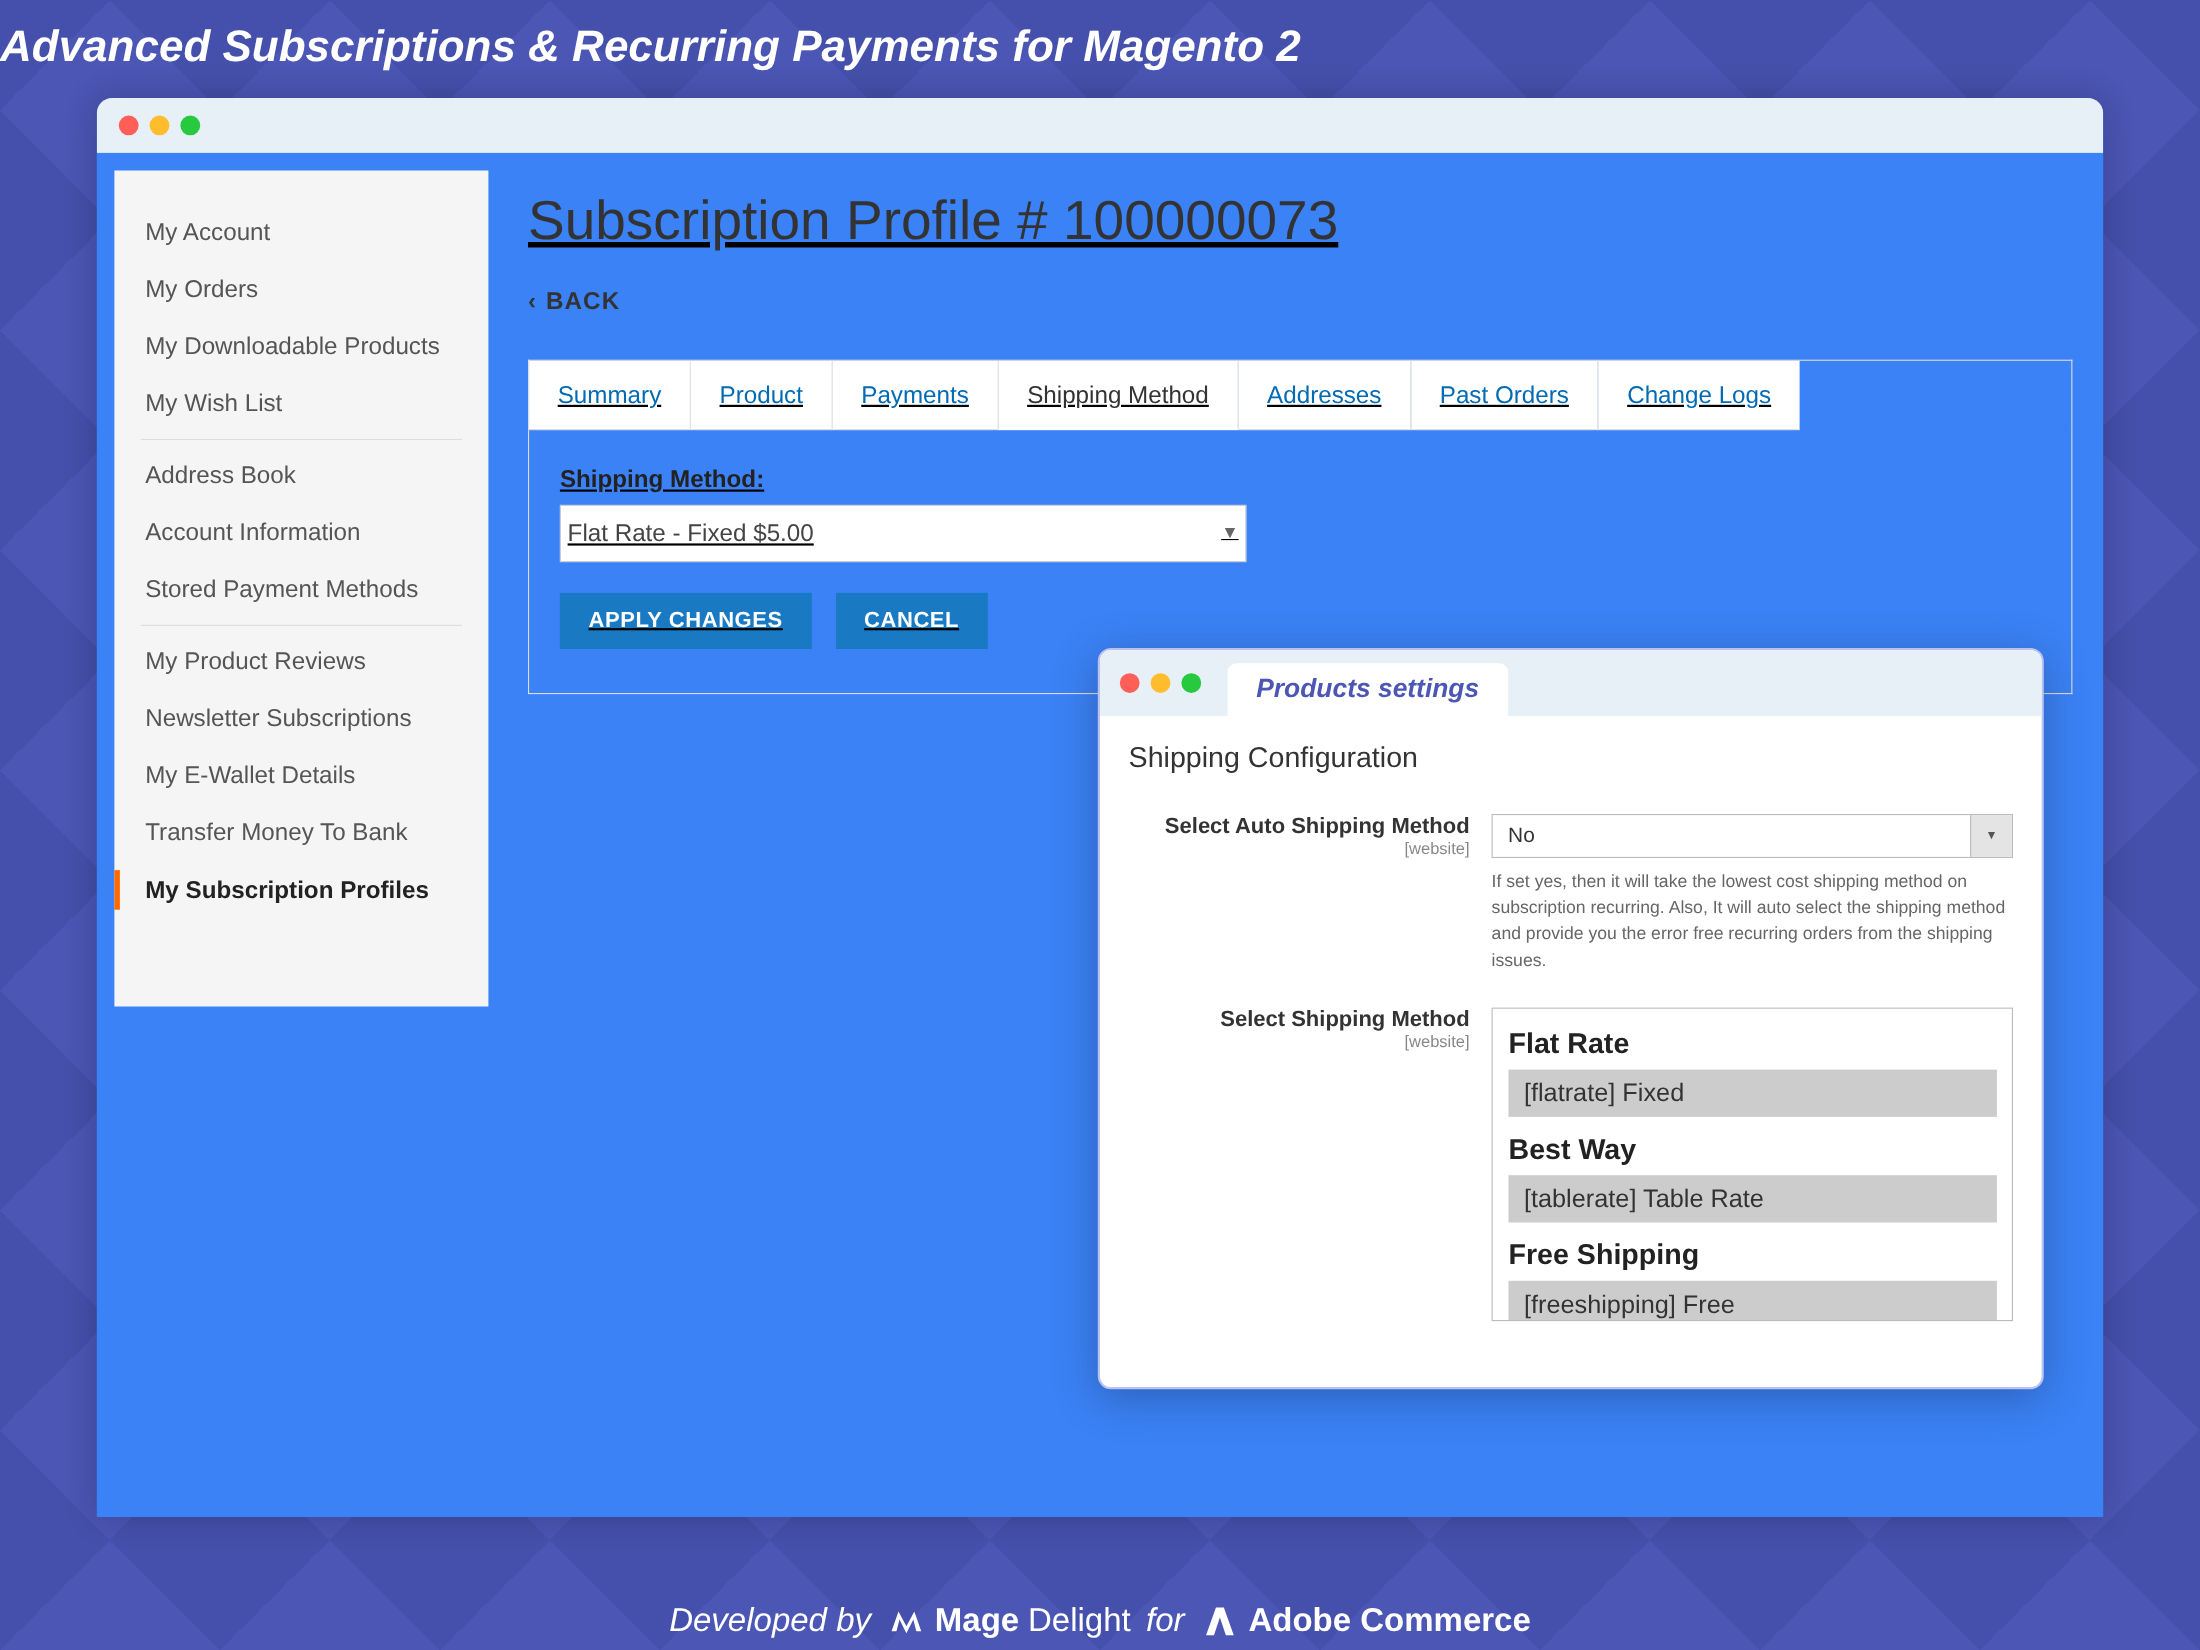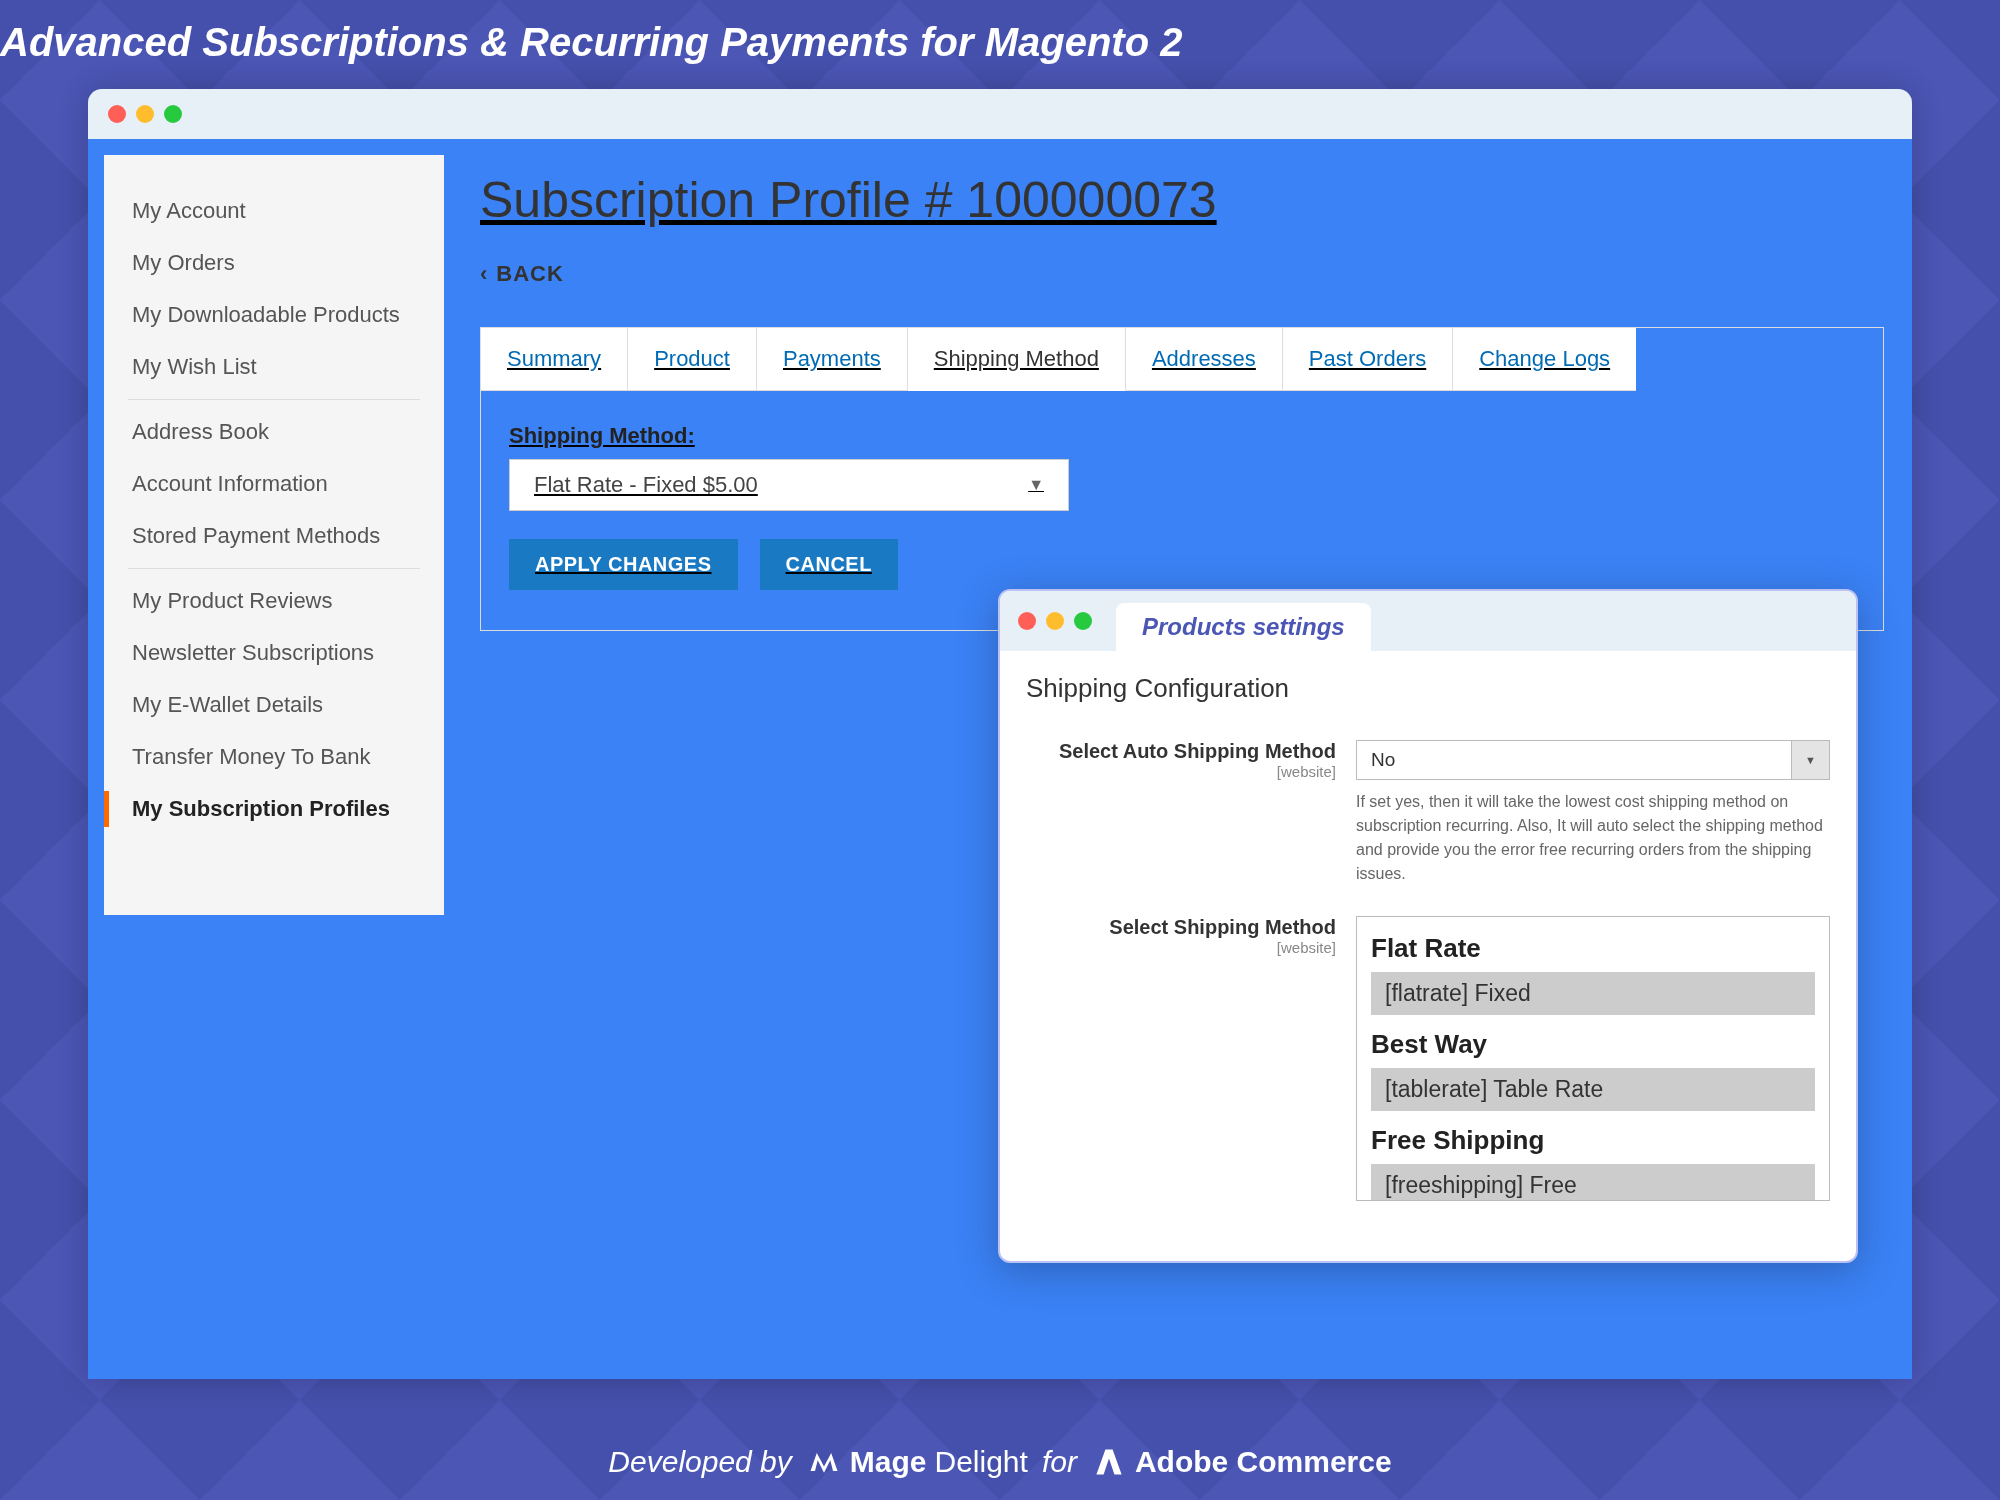--- a/index.html
+++ b/index.html
@@ -135,24 +135,24 @@
   padding: 32px 28px 40px 28px;
 }
 .field-label {
   font-weight: 700;
   font-size: 22px;
   color: #222;
   margin-bottom: 10px;
 }
 .select-wrap {
   position: relative;
-  width: 560px;
+  width: 624px;
   border: 1px solid #ccc;
   background: #fff;
-  padding: 12px 24px;
+  padding: 12px 6px;
   font-size: 22px;
   color: #444;
   cursor: pointer;
   display: flex;
   justify-content: space-between;
   align-items: center;
   margin-bottom: 28px;
 }
 .chev-down { font-size: 16px; color: #666; }
 
@@ -247,21 +247,21 @@
   padding: 8px 14px;
   font-size: 23px;
   color: #333;
   margin-bottom: 14px;
   cursor: pointer;
 }
 
 
 .footer {
   position: absolute;
-  bottom: 20px;
+  bottom: 8px;
   left: 0;
   right: 0;
   text-align: center;
   color: #fff;
   font-size: 30px;
   font-style: italic;
   display: flex;
   align-items: center;
   justify-content: center;
   gap: 14px;

